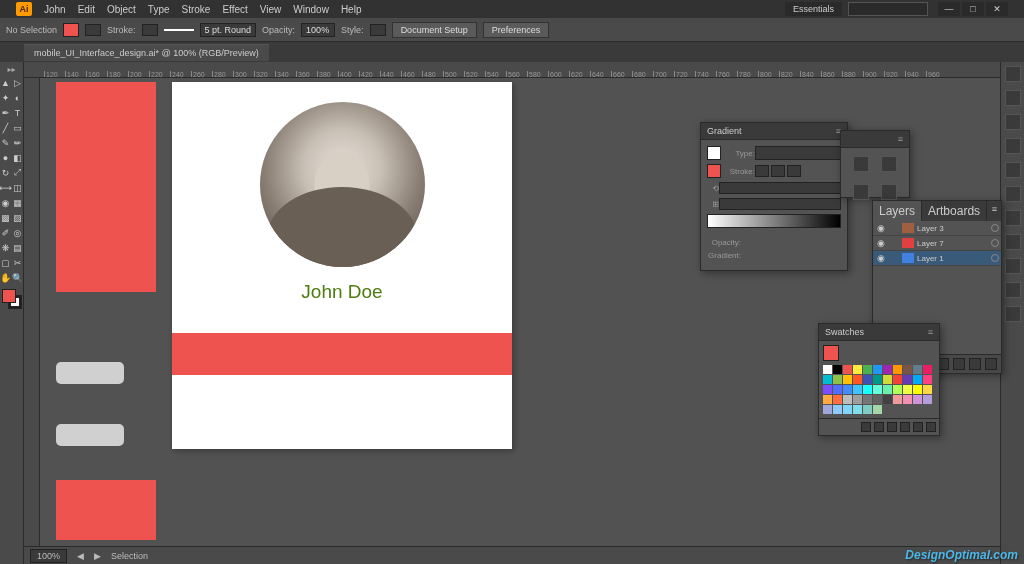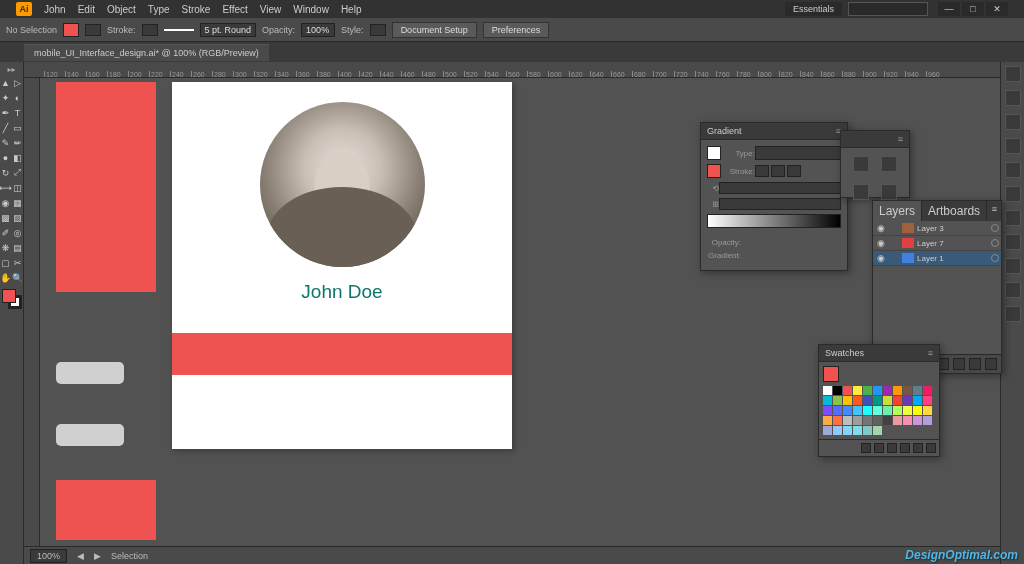--- a/index.html
+++ b/index.html
@@ -51,21 +51,21 @@
 .artboard-left { position: absolute; left: 32px; top: 4px; width: 100px; }
 .red-block { background: #ef5350; width: 100px; }
 .gray-pill { width: 68px; height: 22px; background: #d0d0d0; border-radius: 5px; margin: 6px 0; }
 
 .artboard-main { position: absolute; left: 148px; top: 4px; width: 340px; background: #fff; box-shadow: 2px 2px 6px rgba(0,0,0,0.3); }
 .profile-header { background: #cacaca; height: 60px; display: flex; align-items: center; justify-content: center; color: #fff; font-size: 18px; font-weight: 300; }
 .profile-body { padding: 20px 0 14px; text-align: center; }
 .avatar { width: 165px; height: 165px; border-radius: 50%; margin: 0 auto 14px; background: radial-gradient(circle at 50% 40%, #e8e0d8 0%, #c8bfb5 30%, #8a7f74 60%, #4a4038 100%); position: relative; overflow: hidden; }
 .avatar::before { content: ''; position: absolute; top: 30%; left: 50%; transform: translateX(-50%); width: 55px; height: 65px; background: #d8cfc5; border-radius: 50% 50% 45% 45%; }
 .avatar::after { content: ''; position: absolute; bottom: -20px; left: 50%; transform: translateX(-50%); width: 150px; height: 100px; background: #6a5f54; border-radius: 50% 50% 0 0; }
-.profile-name { color: #0f766e; font-size: 19px; font-weight: 300; }
+.profile-name { color: #4d7c0f; font-size: 19px; font-weight: 300; }
 .profile-role { color: #ef5350; font-size: 12px; margin-top: 2px; }
 .red-bar { background: #ef5350; height: 42px; margin-top: 16px; }
 .white-spacer { height: 74px; }
 
 
 .right-dock { width: 24px; background: #4a4a4a; border-left: 1px solid #2a2a2a; display: flex; flex-direction: column; align-items: center; padding-top: 4px; gap: 8px; }
 .dock-icon { width: 16px; height: 16px; background: #3a3a3a; border: 1px solid #555; cursor: pointer; }
 
 
 .panel { position: absolute; background: #535353; border: 1px solid #2a2a2a; font-size: 9px; color: #ccc; box-shadow: 2px 2px 8px rgba(0,0,0,0.4); }
@@ -97,21 +97,21 @@
 .layers-panel .layer-row { display: flex; align-items: center; height: 15px; border-bottom: 1px solid #444; padding: 0 2px; }
 .layers-panel .eye { width: 12px; font-size: 9px; text-align: center; }
 .layers-panel .lsw { width: 12px; height: 10px; margin: 0 3px; }
 .layers-panel .lname { font-size: 8px; flex: 1; }
 .layers-panel .circ { width: 8px; height: 8px; border: 1px solid #888; border-radius: 50%; margin-left: auto; }
 .layers-panel .footer { display: flex; align-items: center; padding: 3px 4px; gap: 4px; border-top: 1px solid #2a2a2a; background: #484848; }
 .layers-panel .footer .cnt { font-size: 8px; color: #aaa; margin-right: auto; }
 .layers-panel .footer .fbtn { width: 12px; height: 12px; background: #3a3a3a; border: 1px solid #222; }
 .layers-panel .spacer { height: 88px; }
 
-.swatches-panel { left: 818px; top: 344px; width: 122px; }
+.swatches-panel { left: 818px; top: 323px; width: 122px; }
 .swatches-panel .body { padding: 4px; }
 .swatches-panel .sw-fill { width: 16px; height: 16px; background: #ef5350; border: 1px solid #222; margin-bottom: 4px; }
 .swatches-panel .grid { display: flex; flex-wrap: wrap; gap: 1px; }
 .swatches-panel .sw { width: 9px; height: 9px; }
 .swatches-panel .footer { display: flex; gap: 3px; padding: 3px; border-top: 1px solid #2a2a2a; justify-content: flex-end; }
 .swatches-panel .fbtn { width: 10px; height: 10px; background: #3a3a3a; border: 1px solid #222; }
 
 
 .statusbar { position: absolute; bottom: 0; left: 24px; right: 24px; height: 18px; background: #4a4a4a; border-top: 1px solid #2a2a2a; display: flex; align-items: center; font-size: 9px; color: #bbb; padding: 0 6px; gap: 10px; }
 .statusbar .zoom { background: #3a3a3a; padding: 1px 6px; border: 1px solid #222; }

